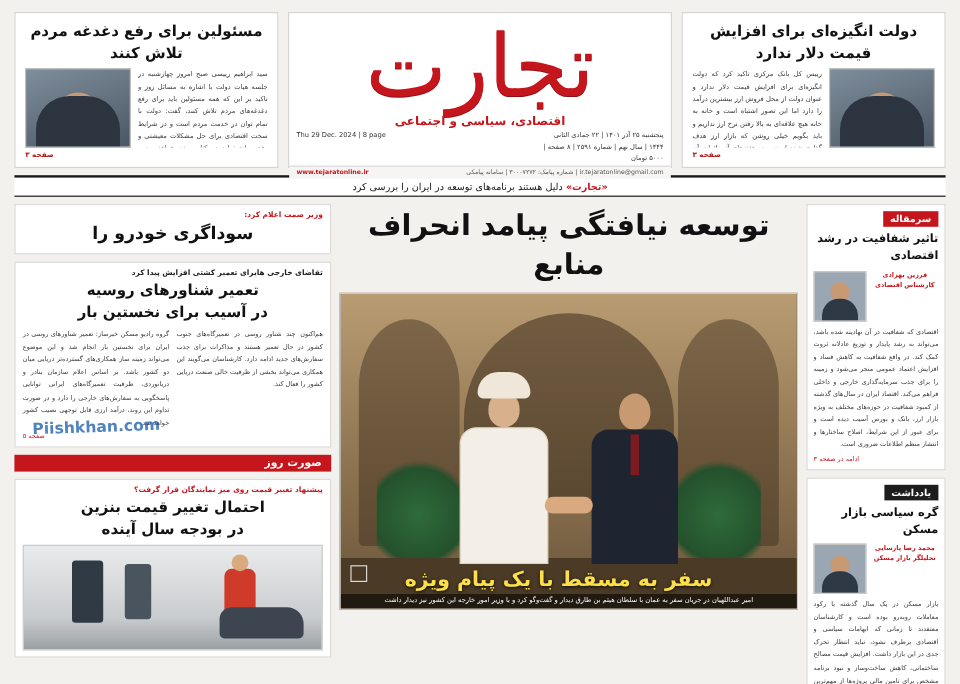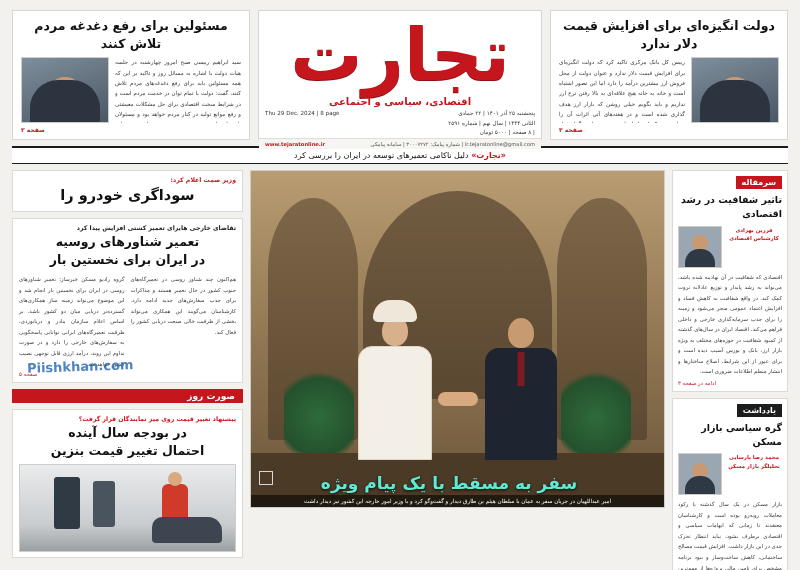--- a/index.html
+++ b/index.html
@@ -20,21 +20,21 @@
 
   
   .masthead{
     display:flex;
     flex-direction:row;
     align-items:stretch;
     height:130px;
     gap:8px;
   }
   .mast-side{
-    width:238px;
+    width:220px;
     background:#ffffff;
     border:1px solid #d8d6d2;
     box-sizing:border-box;
     padding:6px 8px;
     display:flex;
     flex-direction:column;
   }
   .mast-side .side-head{
     font-size:12.5px;
     font-weight:bold;
@@ -88,21 +88,21 @@
     box-sizing:border-box;
     display:flex;
     flex-direction:column;
     align-items:center;
     justify-content:flex-start;
     padding-top:6px;
     position:relative;
   }
   .logo{
     font-size:72px;
-    font-weight:bold;
+    font-weight:normal;
     color:#c6161d;
     line-height:1;
     letter-spacing:-2px;
     font-family:"DejaVu Sans","Liberation Sans",sans-serif;
     margin-top:2px;
     text-shadow:0 1px 0 #8d0f14;
   }
   .logo-underline{
     width:200px;height:5px;background:#c6161d;margin-top:2px;border-radius:2px;
   }
@@ -134,21 +134,21 @@
     background:#fff;
   }
   .strap .brand{color:#c6161d;font-weight:bold;}
 
   
   .content{
     display:flex;flex-direction:row;gap:7px;margin-top:6px;height:338px;
   }
   .col-right{width:116px;display:flex;flex-direction:column;gap:6px;}
   .col-main{flex:1;display:flex;flex-direction:column;}
-  .col-left{width:231px;display:flex;flex-direction:column;gap:6px;}
+  .col-left{width:264px;display:flex;flex-direction:column;gap:6px;}
 
   .sec-label{
     background:#c6161d;color:#fff;font-size:8px;font-weight:bold;
     padding:2px 6px;display:inline-block;align-self:flex-start;
   }
   .sec-label.dark{background:#1d1d1d;}
   .card{
     background:#ffffff;border:1px solid #dcdad6;box-sizing:border-box;padding:5px;
     display:flex;flex-direction:column;
   }
@@ -193,21 +193,21 @@
   .man.dark .torso{background:#1e2430;}
   .man.dark .tie{position:absolute;left:50%;top:34px;width:7px;height:34px;background:#7d1b22;transform:translateX(-50%);}
   .handshake{
     position:absolute;left:50%;bottom:30%;width:40px;height:14px;background:#d9a97f;border-radius:8px;transform:translateX(-50%);
   }
   .photo-caption-bar{
     position:absolute;left:0;right:0;bottom:0;background:rgba(0,0,0,.55);color:#fff;
     font-size:5.6px;padding:3px 5px;text-align:center;
   }
   .photo-headline{
-    position:absolute;left:0;right:17px;bottom:14px;text-align:center;color:#5eead4;
+    position:absolute;left:0;right:17px;bottom:14px;text-align:center;color:#fde047;
     font-size:17px;font-weight:bold;text-shadow:0 1px 3px rgba(0,0,0,.85);
   }
   .photo-play{
     position:absolute;left:8px;bottom:22px;width:12px;height:12px;border:1px solid #fff;opacity:.8;
   }
 
   
   .lcard{background:#fff;border:1px solid #dcdad6;box-sizing:border-box;padding:5px 6px;}
   .lkicker{font-size:6.2px;color:#c6161d;font-weight:bold;text-align:right;margin-bottom:2px;}
   .lkicker.black{color:#222;}
@@ -276,21 +276,21 @@
           <div class="photo-face"></div>
           <div class="photo-body"></div>
         </div>
       </div>
       <div class="mast-sub">صفحه ۳</div>
     </div>
   </div>
 
   <div class="strap">
     <span class="brand">«تجارت»</span>
-    <span>دلیل ناکامی تعمیر‌های توسعه در ایران را بررسی کرد</span>
+    <span>دلیل هستند برنامه‌های توسعه در ایران را بررسی کرد</span>
   </div>
 
   <div class="content">
 
     <div class="col-right">
 
       <div class="card" style="flex:1;">
         <div class="sec-label">سرمقاله</div>
         <div class="card-title">تاثیر شفافیت در رشد اقتصادی</div>
         <div class="mini-row">
@@ -315,20 +315,21 @@
               <div class="f"></div>
               <div class="b"></div>
             </div>
         </div>
         <div class="body-text">بازار مسکن در یک سال گذشته با رکود معاملات روبه‌رو بوده است و کارشناسان معتقدند تا زمانی که ابهامات سیاسی و اقتصادی برطرف نشود، نباید انتظار تحرک جدی در این بازار داشت. افزایش قیمت مصالح ساختمانی، کاهش ساخت‌وساز و نبود برنامه مشخص برای تامین مالی پروژه‌ها از مهم‌ترین دلایل این وضعیت است و راهکار آن بازگشت ثبات به اقتصاد کلان کشور خواهد بود.</div>
 
       </div>
     </div>
 
     <div class="col-main">
+      <div class="lead-title">توسعه نیافتگی پیامد انحراف منابع</div>
       <div class="lead-photo">
         <div class="room-wall"></div>
         <div class="room-panelR"></div>
         <div class="room-panelL"></div>
         <div class="room-arch"></div>
         <div class="plantL"></div>
         <div class="plantR"></div>
         <div class="room-floor"></div>
 
         <div class="man white">
@@ -353,35 +354,35 @@
     <div class="col-left">
 
       <div class="lcard">
         <div class="lkicker">وزیر صمت اعلام کرد:</div>
         <div class="ltitle">سوداگری خودرو را</div>
       </div>
 
       <div class="lcard" style="position:relative;flex:1;">
         <div class="lkicker black">تقاضای خارجی هایرای تعمیر کشتی افزایش پیدا کرد</div>
         <div class="ltitle sm">تعمیر شناورهای روسیه</div>
-        <div class="ltitle sm">در ایران برای نخستین بار</div>
+        <div class="ltitle sm">در آسیب برای نخستین بار</div>
         <div class="ltwo">
           <div class="txt">هم‌اکنون چند شناور روسی در تعمیرگاه‌های جنوب کشور در حال تعمیر هستند و مذاکرات برای جذب سفارش‌های جدید ادامه دارد. کارشناسان می‌گویند این همکاری می‌تواند بخشی از ظرفیت خالی صنعت دریایی کشور را فعال کند.</div>
           <div class="txt">گروه رادیو مسکن خبرساز: تعمیر شناورهای روسی در ایران برای نخستین بار انجام شد و این موضوع می‌تواند زمینه ساز همکاری‌های گسترده‌تر دریایی میان دو کشور باشد. بر اساس اعلام سازمان بنادر و دریانوردی، ظرفیت تعمیرگاه‌های ایرانی توانایی پاسخگویی به سفارش‌های خارجی را دارد و در صورت تداوم این روند، درآمد ارزی قابل توجهی نصیب کشور خواهد شد.</div>
         </div>
         <div class="lmore">صفحه ۵</div>
         <div class="watermark">Piishkhan.com</div>
       </div>
 
       <div class="report-bar">صورت روز</div>
 
       <div class="lcard">
         <div class="lkicker">پیشنهاد تغییر قیمت روی میز نمایندگان قرار گرفت؟</div>
+        <div class="ltitle sm">احتمال تغییر قیمت بنزین</div>
         <div class="ltitle sm">در بودجه سال آینده</div>
-        <div class="ltitle sm">احتمال تغییر قیمت بنزین</div>
         <div class="gas-photo">
           <div class="gas-bg"></div>
           <div class="gas-pump"></div>
           <div class="gas-pump2"></div>
           <div class="gas-worker">
               <div class="h"></div>
             </div>
           <div class="gas-car"></div>
         </div>
       </div>

